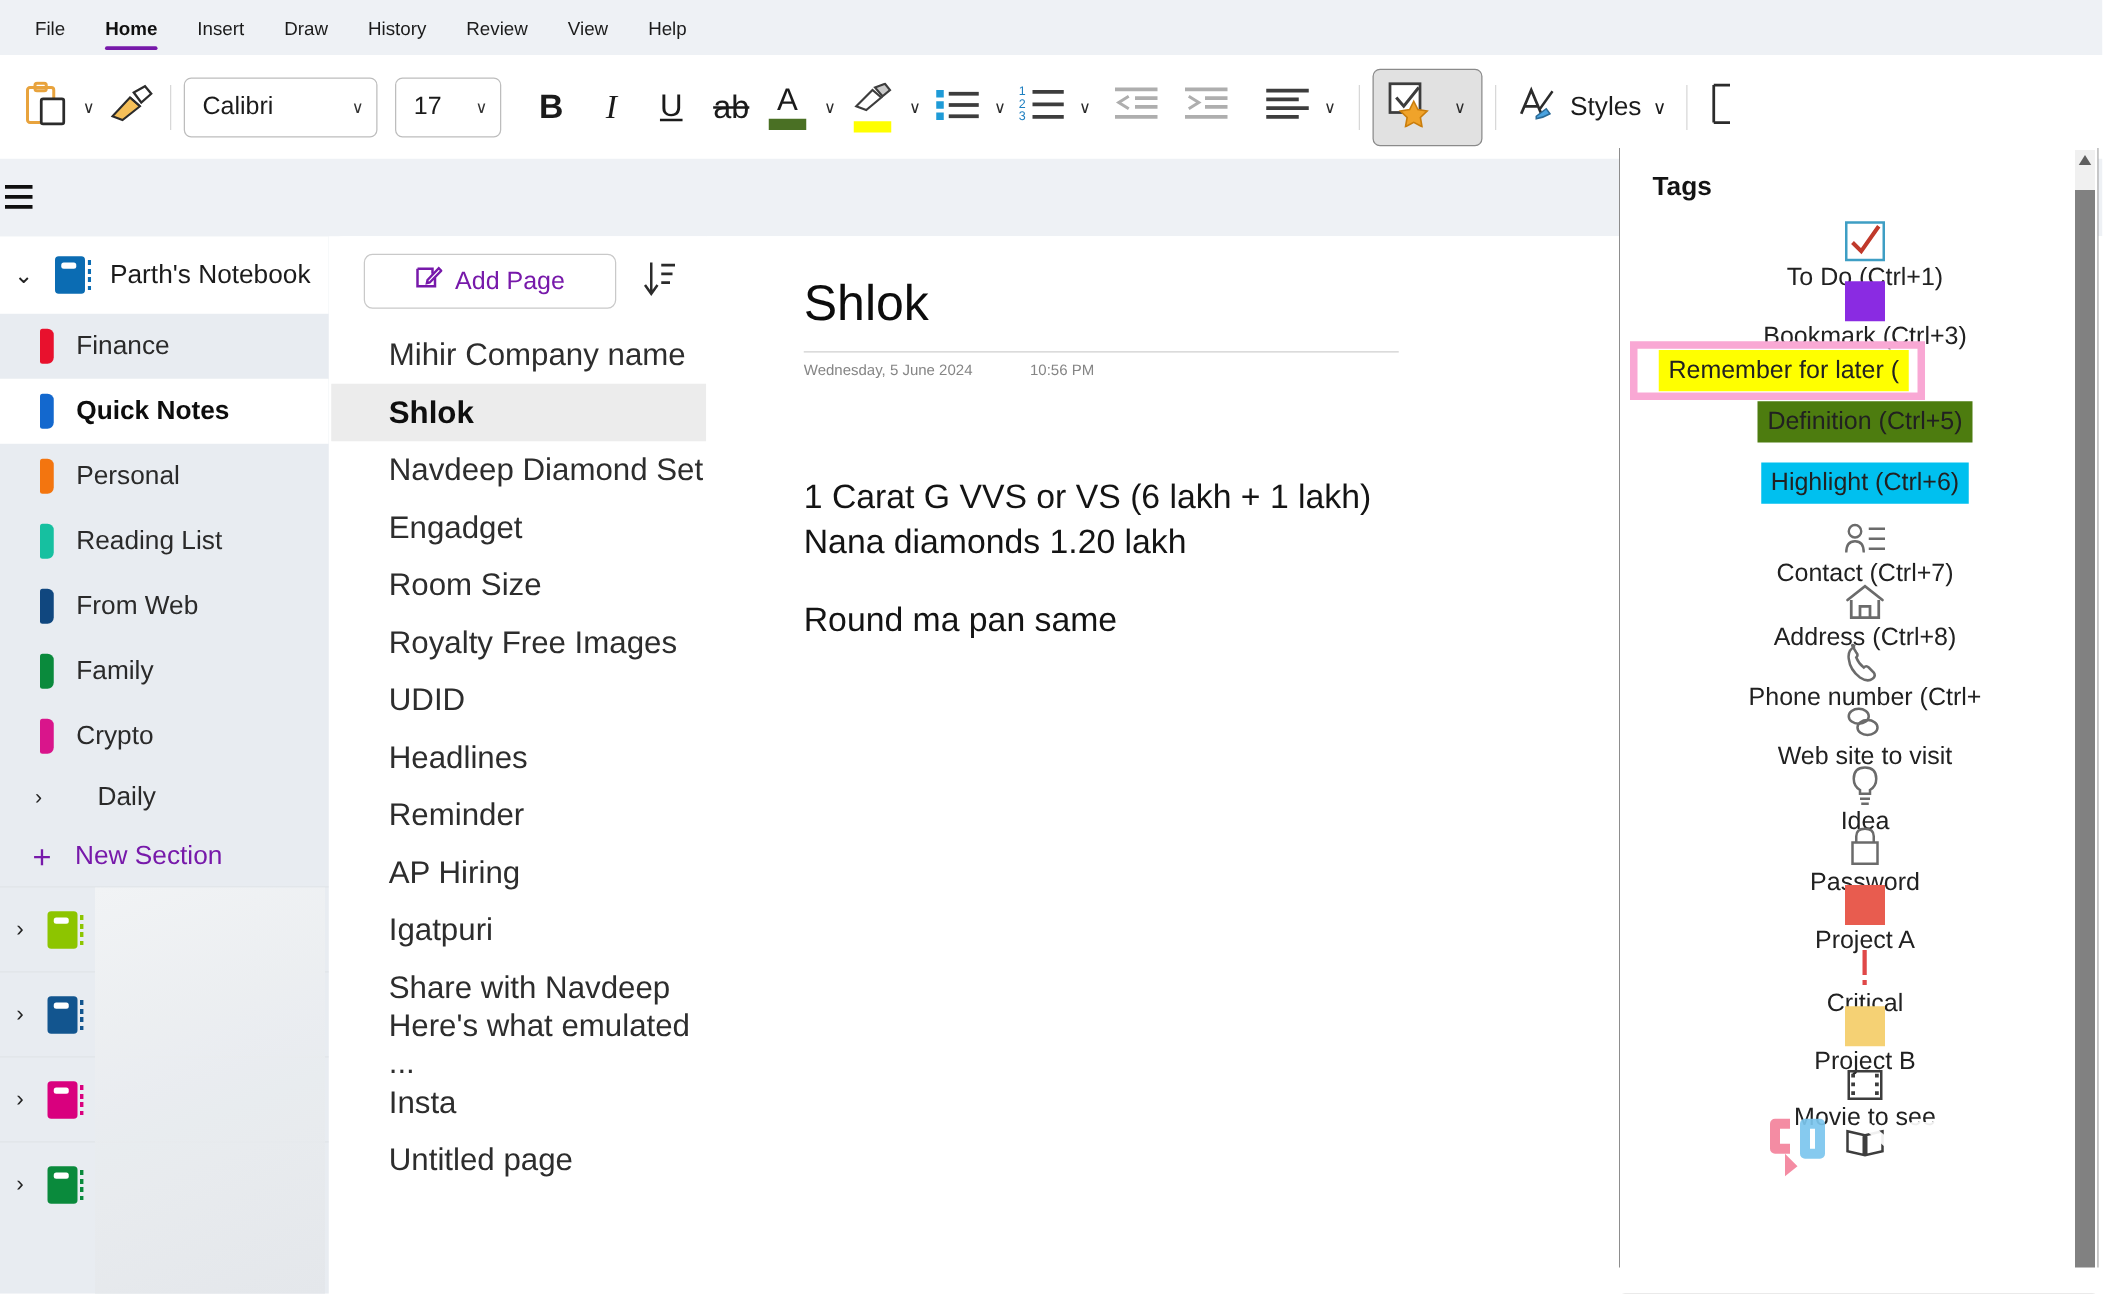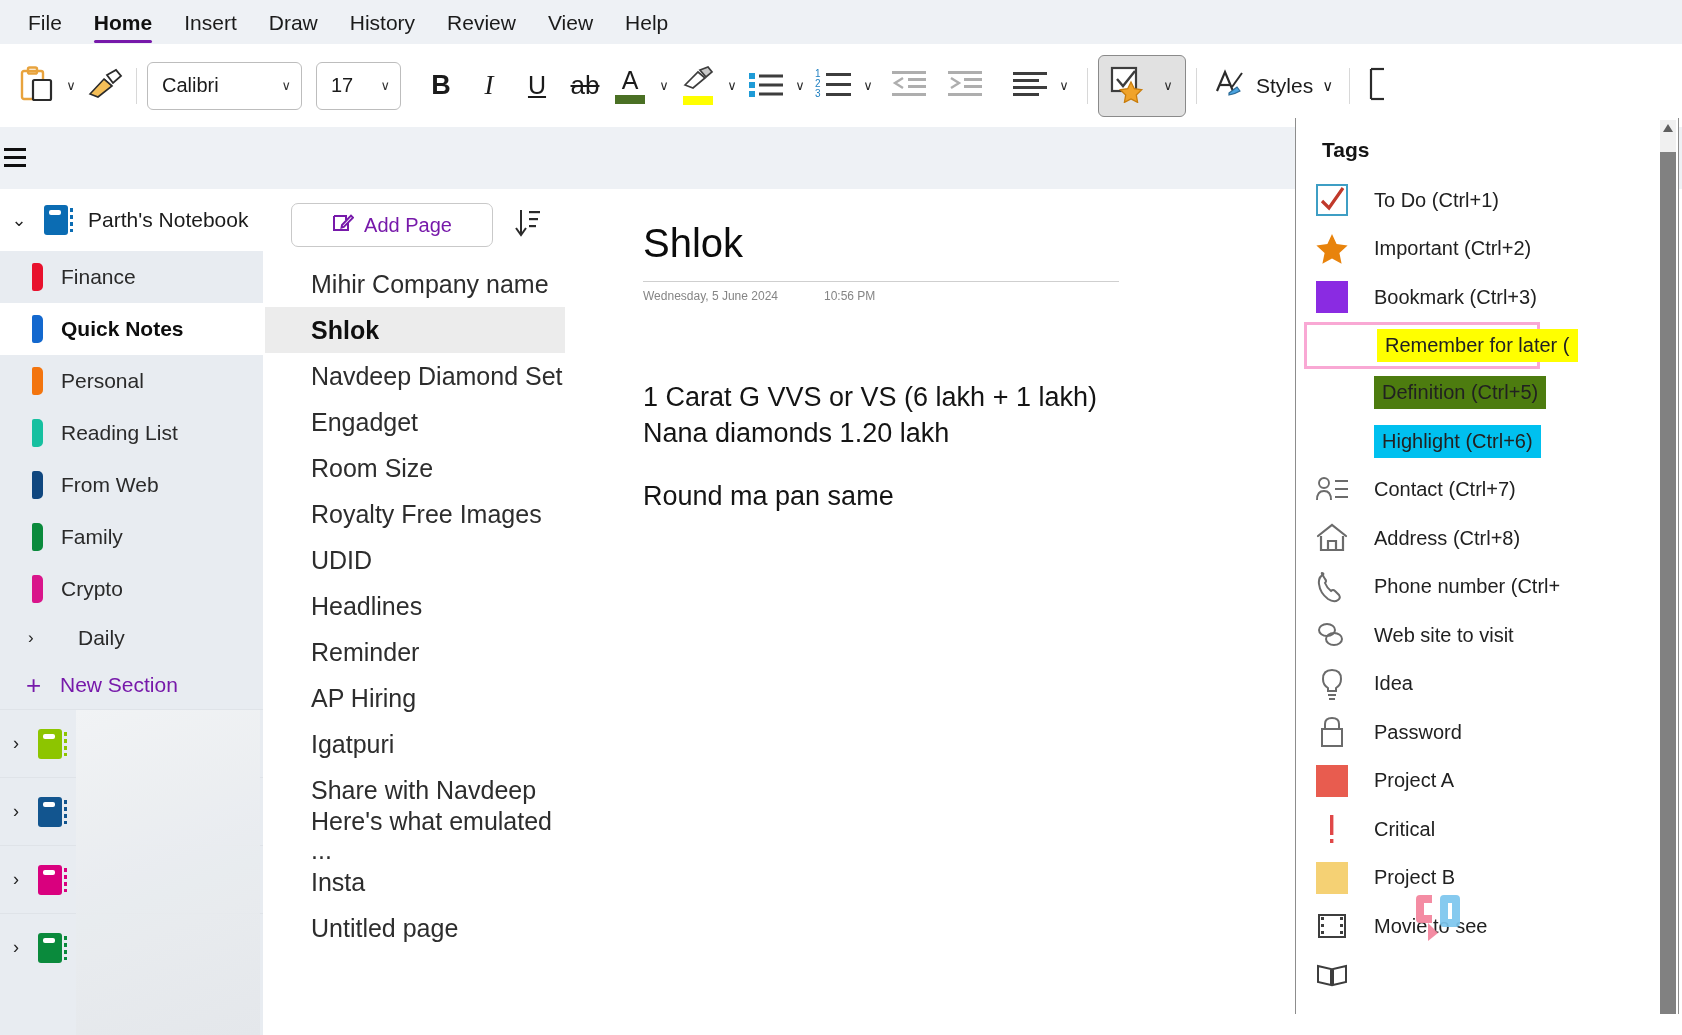--- a/index.html
+++ b/index.html
@@ -11,21 +11,21 @@
   }
   #app { position: relative; width: 1682px; height: 1035px; }
 
   
   .menubar {
     position: absolute; left: 0; top: 0; width: 1682px; height: 44px;
     background: #eef1f5;
     display: flex; align-items: center; padding-left: 14px; gap: 4px;
   }
   .menu-item {
-    font-size: 21px; color: #1b1b1b; padding: 4px 14px 2px 14px;
+    font-size: 15px; color: #1b1b1b; padding: 4px 14px 2px 14px;
     position: relative; white-space: nowrap;
   }
   .menu-item.active { font-weight: bold; color: #101010; }
   .menu-item.active::after {
     content: ""; position: absolute; left: 14px; right: 14px; bottom: -6px;
     height: 3px; background: #7719aa; border-radius: 2px;
   }
 
   
   .ribbon {
@@ -167,30 +167,31 @@
   .note-body .gap { height: 26px; }
 
   
   .tags-panel {
     position: absolute; left: 1295px; top: 118px; width: 384px; height: 917px;
     background: #ffffff; border: 1px solid #8d8d8d; border-top: none;
     border-radius: 0 0 5px 5px; overflow: hidden;
   }
   .tags-title { font-size: 21px; font-weight: bold; color: #141414; padding: 20px 0 14px 26px; }
   .tag-row {
-    height: 48.5px; display: flex; align-items: center; padding-left: 10px; gap: 16px;
+    height: 48.5px; display: flex; align-items: center; padding-left: 10px; gap: 1px;
     position: relative;
+    flex-direction: column;
   }
   .tag-ico {
     width: 52px; flex: none; display: flex; align-items: center; justify-content: center;
   }
   .tag-label { font-size: 20px; color: #212121; white-space: nowrap; }
   .tag-row.hl .tag-label { padding: 5px 8px; }
   .tag-row.boxed {
-    border: 3px solid #f9a8d4; margin-left: 8px; width: 236px; height: 47px;
+    border: 6px solid #f9a8d4; margin-left: 8px; width: 236px; height: 47px;
   }
   .swatch { width: 32px; height: 32px; }
 
   .panel-scroll {
     position: absolute; right: 2px; top: 2px; width: 16px; height: 913px;
     background: #f0f0f0;
   }
   .panel-scroll .thumb { position: absolute; top: 32px; left: 0; width: 16px; height: 880px; background: #818181; }
   .panel-scroll .arw {
     position: absolute; top: 4px; left: 3px; width: 0; height: 0;
@@ -524,28 +525,20 @@
     <div class="tag-row">
       <span class="tag-ico">
         <svg width="34" height="34" viewBox="0 0 34 34">
           <rect x="2" y="2" width="30" height="30" fill="#fff" stroke="#3e9ec4" stroke-width="2"></rect>
           <path d="M7 18 L14 25 L28 5" fill="none" stroke="#c0392b" stroke-width="3.2"></path>
         </svg>
       </span>
       <span class="tag-label">To Do (Ctrl+1)</span>
     </div>
 
-    <div class="tag-row">
-      <span class="tag-ico">
-        <svg width="34" height="34" viewBox="0 0 34 34">
-          <path d="M17 2 l4.6 10 11 1.4 -8.2 7.5 2.2 10.9 -9.6 -5.4 -9.6 5.4 2.2 -10.9 -8.2 -7.5 11 -1.4 z" fill="#e8830c"></path>
-        </svg>
-      </span>
-      <span class="tag-label">Important (Ctrl+2)</span>
-    </div>
 
     <div class="tag-row">
       <span class="tag-ico">
         <span class="swatch" style="background:#8a2be2;display:block"></span>
       </span>
       <span class="tag-label">Bookmark (Ctrl+3)</span>
     </div>
 
     <div class="tag-row hl boxed">
       <span class="tag-ico" style="width:44px"></span>

